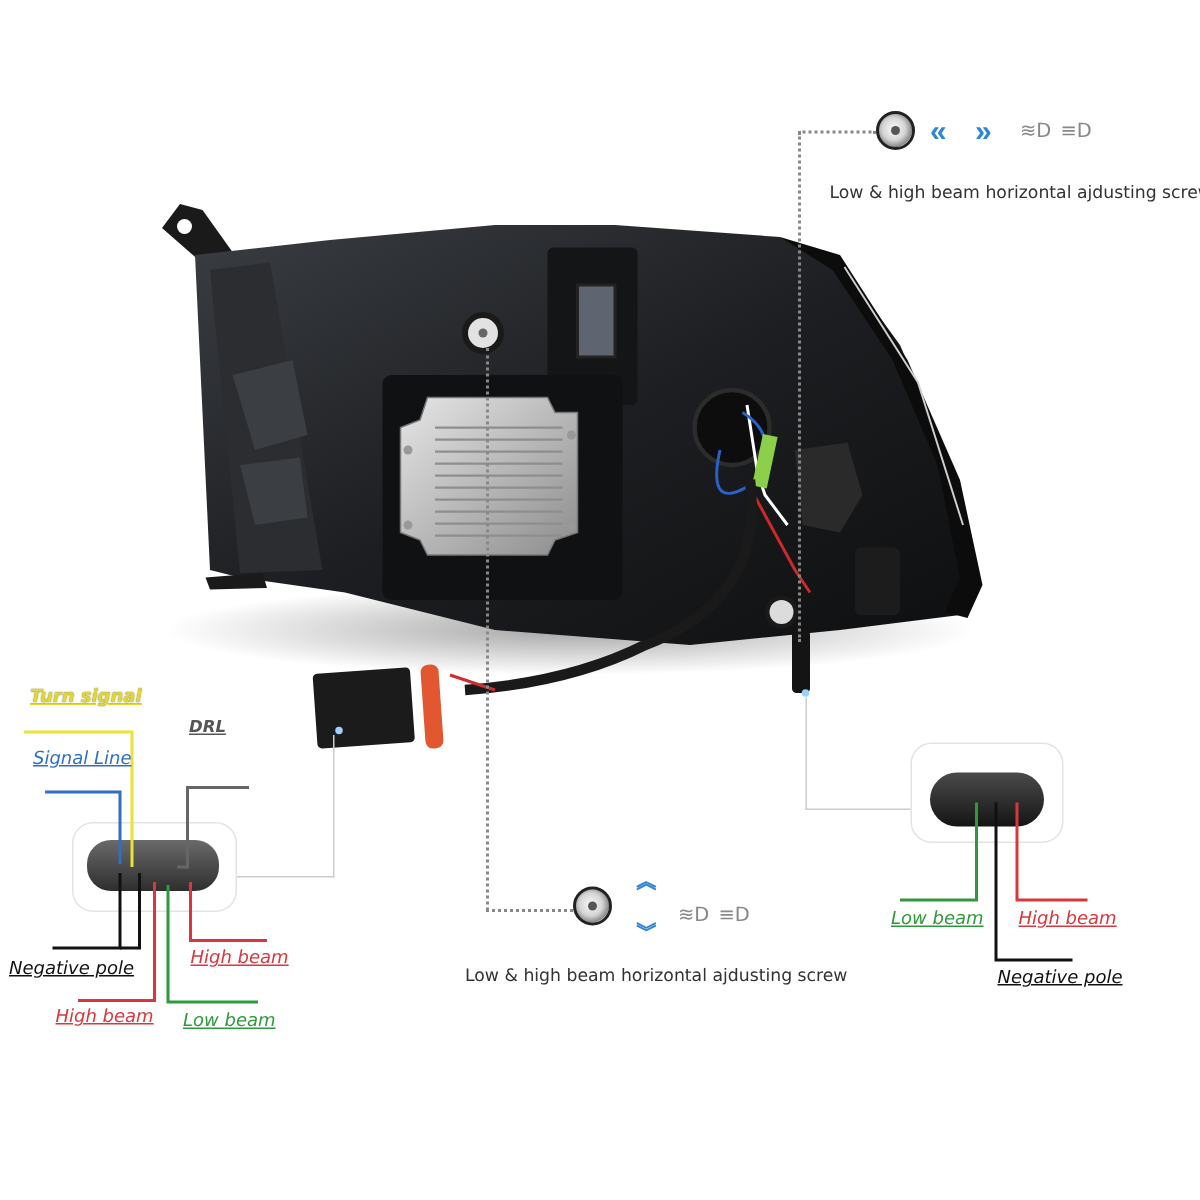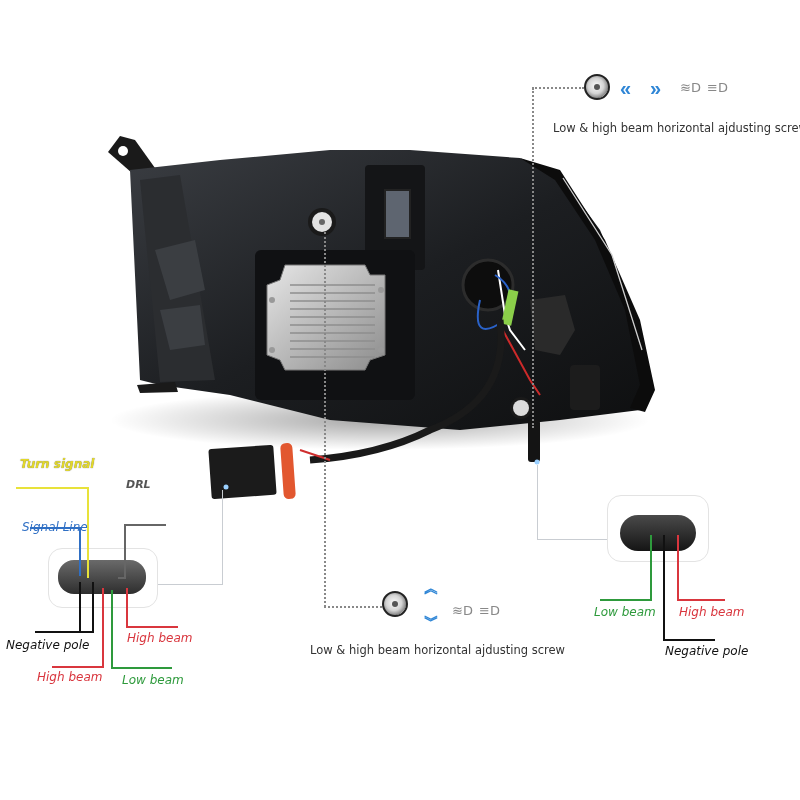--- a/index.html
+++ b/index.html
@@ -1,18 +1,18 @@
 <!DOCTYPE html>
 <html><head>
 <meta charset="utf-8">
 <style>
   html,body{margin:0;padding:0;background:#fff;}
   body{width:800px;height:800px;position:relative;overflow:hidden;font-family:"Liberation Sans",sans-serif;}
   .abs{position:absolute;}
-  .lbl{position:absolute;font-style:italic;font-weight:bold;font-size:12px;white-space:nowrap;font-family:"DejaVu Sans",sans-serif;}
+  .lbl{position:absolute;font-style:italic;font-weight:bold;font-size:12px;white-space:nowrap;font-family:"DejaVu Sans",sans-serif;text-decoration:underline;}
   .caption{position:absolute;font-size:11.5px;color:#333;white-space:nowrap;font-family:"DejaVu Sans",sans-serif;}
   .dots{position:absolute;border-color:#888;border-style:dotted;border-width:0;}
   .thin{position:absolute;background:#c9cdd2;}
   .screw{position:absolute;width:26px;height:26px;border-radius:50%;border:2px solid #222;background:radial-gradient(circle at 45% 45%,#fafafa 0,#d4d4d4 45%,#888 70%,#fff 74%);box-sizing:border-box;}
   .screw::after{content:"";position:absolute;left:8px;top:8px;width:6px;height:6px;border-radius:50%;background:#555;}
   .arrow{position:absolute;color:#2f86d6;font-weight:bold;font-size:15px;line-height:1;}
   .beam{position:absolute;color:#888;font-size:13px;line-height:1;font-family:"DejaVu Sans",sans-serif;}
   .plugbox{position:absolute;border:1px solid #e3e3e3;border-radius:14px;background:#fff;}
 </style>
 </head>
@@ -139,21 +139,21 @@
   <polyline points="80,582 80,632 35,632" stroke="#111" stroke-width="2" fill="none"></polyline>
   <polyline points="93,582 93,632 80,632" stroke="#111" stroke-width="2" fill="none"></polyline>
 
   <polyline points="103,588 103,667 52,667" stroke="#d9363e" stroke-width="2" fill="none"></polyline>
 
   <polyline points="112,590 112,668 172,668" stroke="#2e9a3c" stroke-width="2" fill="none"></polyline>
 
   <polyline points="127,588 127,627 178,627" stroke="#d9363e" stroke-width="2" fill="none"></polyline>
 </svg>
 <span class="lbl" style="left:20px;top:457px;color:#e3d92a;text-shadow:0 0 1px #555;">Turn signal</span>
-<span class="lbl" style="left:22px;top:520px;color:#2f6fc4;font-weight:normal;">Signal Line</span>
+<span class="lbl" style="left:22px;top:498px;color:#2f6fc4;font-weight:normal;">Signal Line</span>
 <span class="lbl" style="left:126px;top:478px;color:#555;font-size:11px;">DRL</span>
 <span class="lbl" style="left:6px;top:638px;color:#111;font-weight:normal;">Negative pole</span>
 <span class="lbl" style="left:127px;top:631px;color:#d9363e;font-weight:normal;">High beam</span>
 <span class="lbl" style="left:37px;top:670px;color:#d9363e;font-weight:normal;">High beam</span>
 <span class="lbl" style="left:122px;top:673px;color:#2e9a3c;font-weight:normal;">Low beam</span>
 
 <div class="plugbox" style="left:607px;top:495px;width:100px;height:65px;"></div>
 <div class="abs" style="left:620px;top:515px;width:76px;height:36px;border-radius:18px;background:linear-gradient(#4a4a4a,#151515);"></div>
 <svg class="abs" style="left:0;top:0" width="800" height="800">
   <polyline points="651,535 651,600 600,600" stroke="#2e9a3c" stroke-width="2" fill="none"></polyline>

